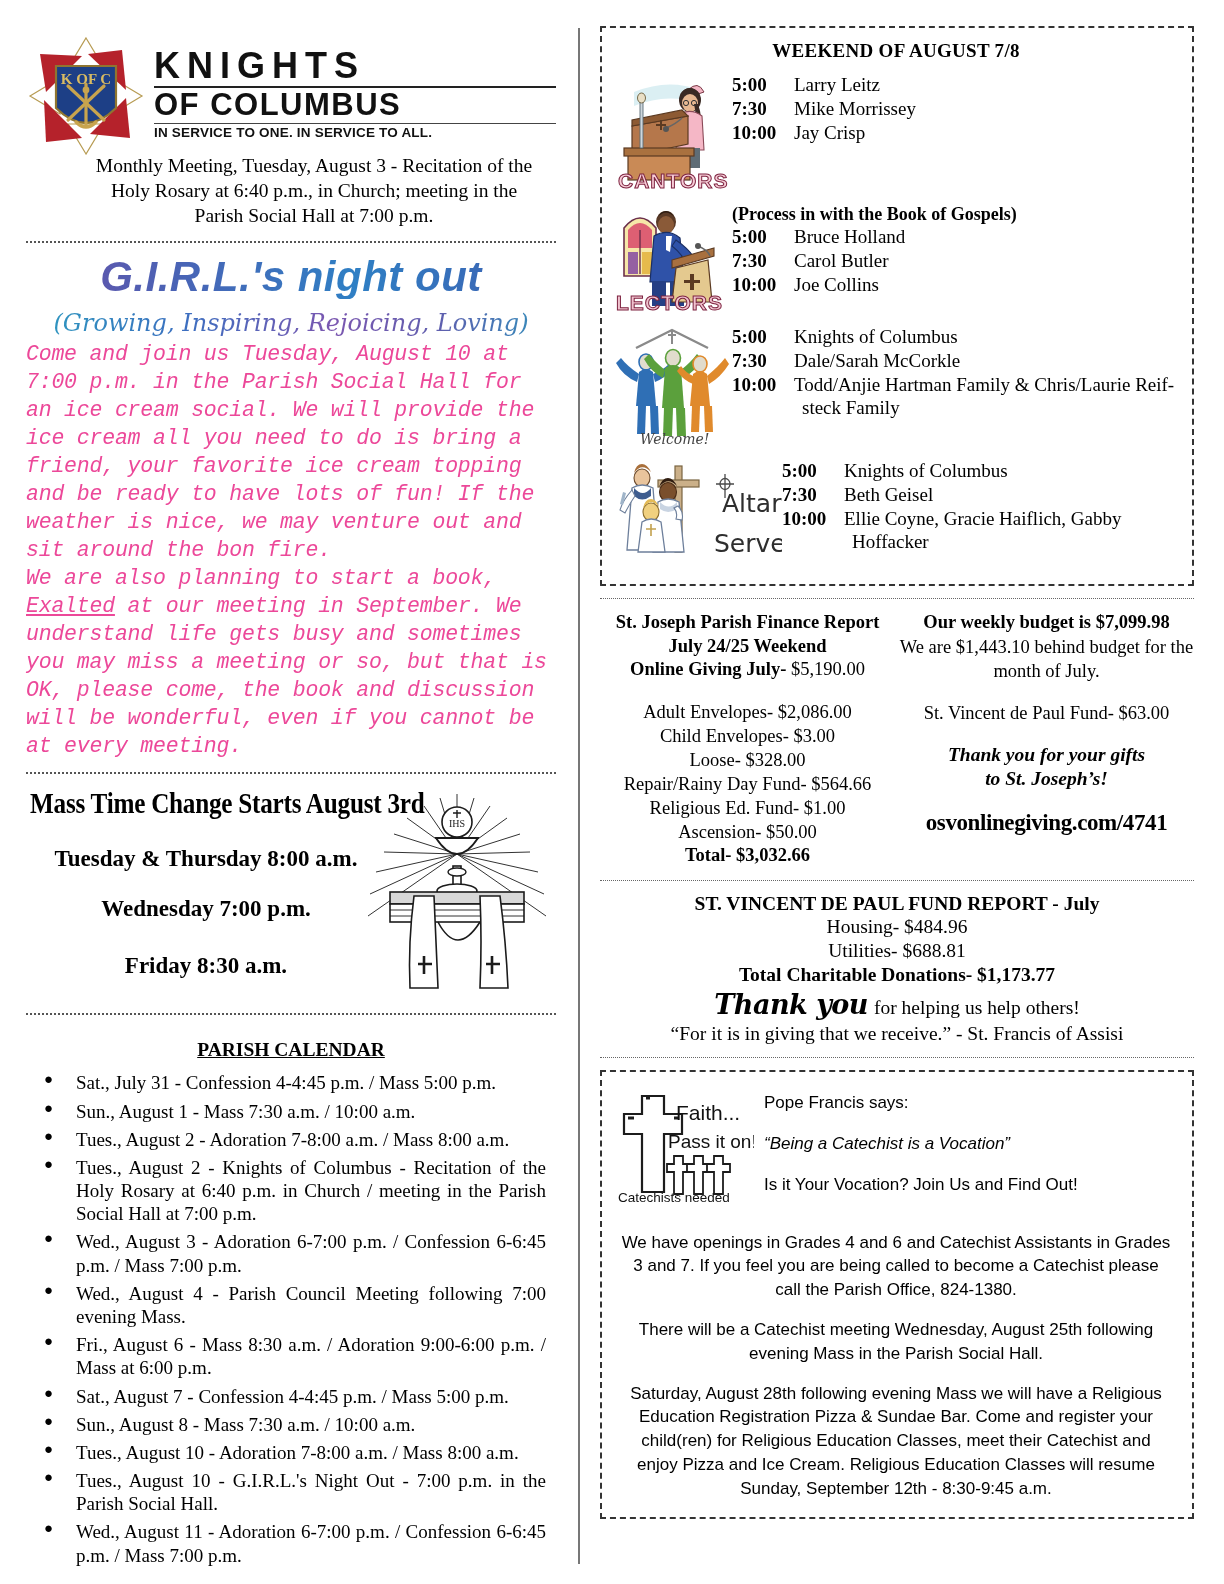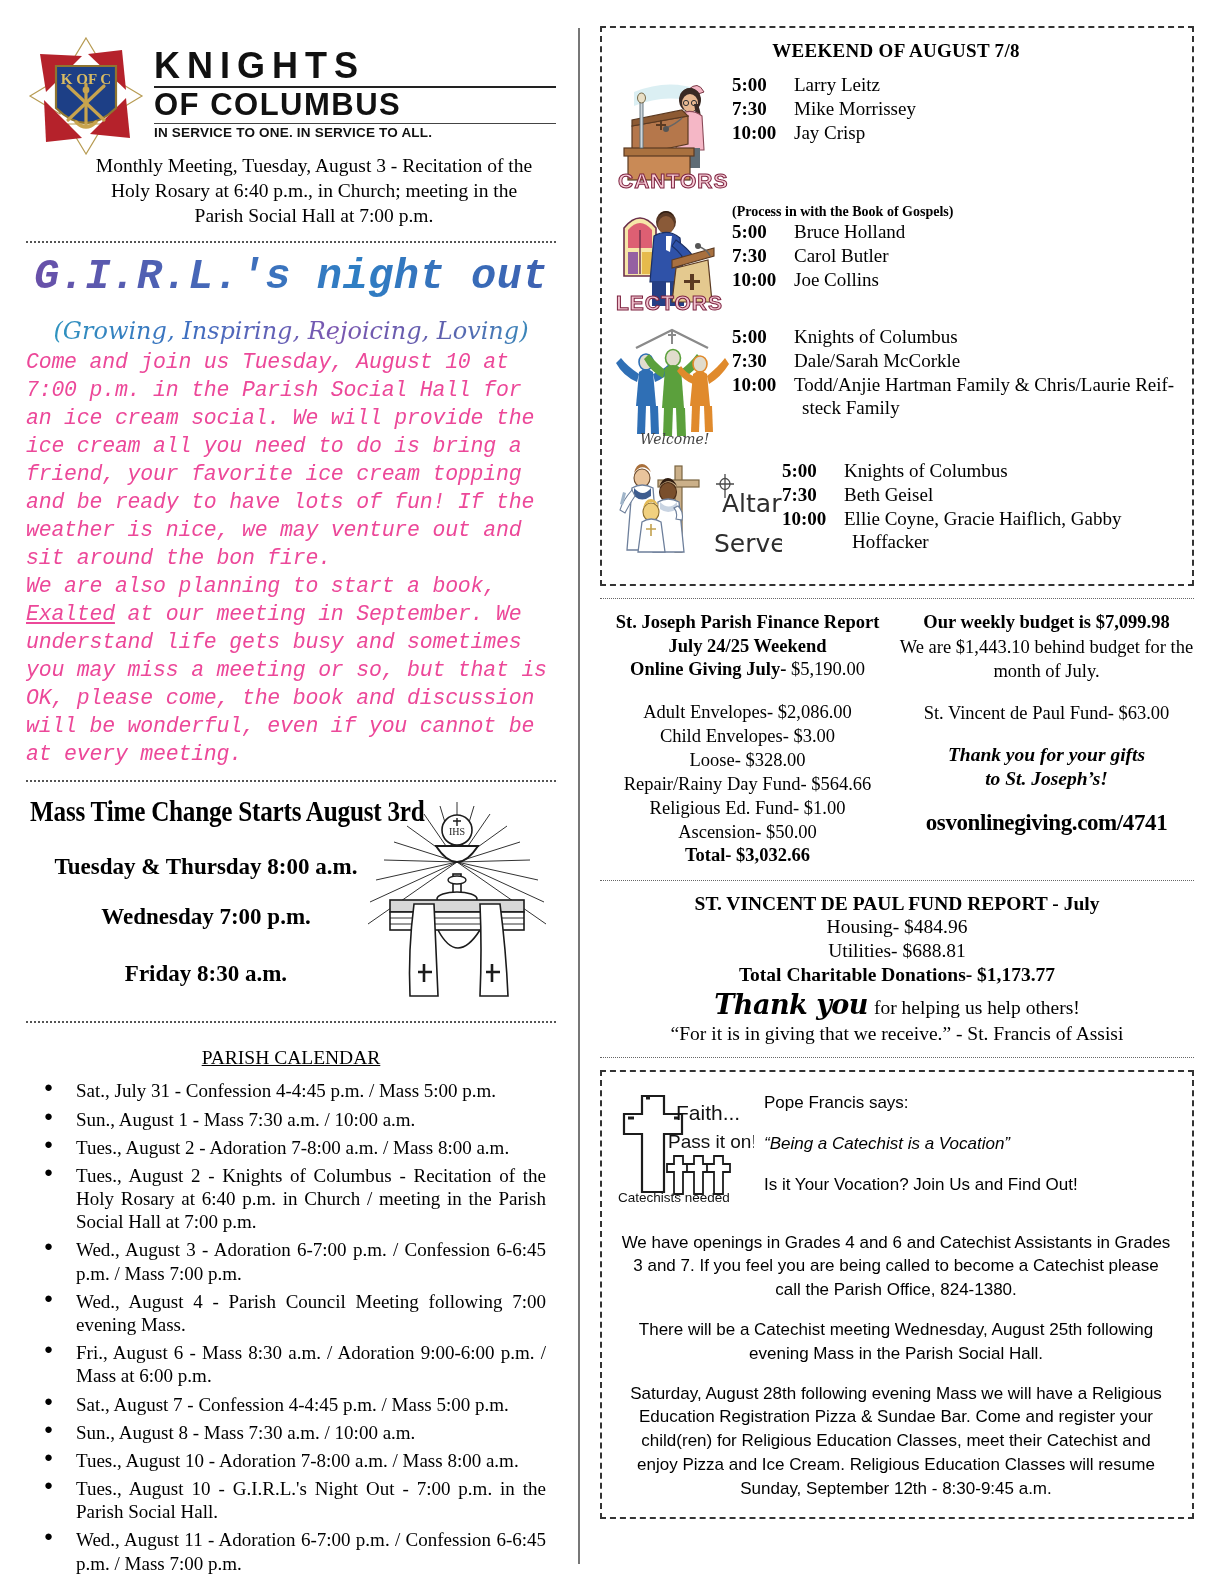--- a/index.html
+++ b/index.html
@@ -48,24 +48,24 @@
   }
   .kofc-meeting {
     font-family: "Liberation Serif", serif;
     font-size: 19.5px; line-height: 1.28; text-align: center;
     margin: -4px 0 0 60px; padding-right: 14px;
   }
 
   
   .girl-title {
     text-align: center; font-size: 42px; font-style: italic;
-    font-family: Liberation Mono, monospace; font-weight: bold;
+    font-family: Liberation Sans, sans-serif; font-weight: bold;
     background: linear-gradient(90deg,#6b4fa8 0%, #4a63b5 28%, #2f7fc4 62%, #3f5fb0 100%);
     -webkit-background-clip: text; background-clip: text; color: transparent;
-    letter-spacing: 0.5px; margin: 10px 0 18px 0; line-height: 1.06;
+    letter-spacing: 0.5px; margin: 10px 0 10px 0; line-height: 1.06;
   }
   .girl-sub {
     text-align: center; font-size: 24px; font-style: italic;
     font-family: "DejaVu Serif", serif;
     background: linear-gradient(90deg,#2c9bbf 0%, #3c6fc0 30%, #7b57b0 58%, #5f5fae 78%, #2f93bd 100%);
     -webkit-background-clip: text; background-clip: text; color: transparent;
     margin: 0 0 4px 0;
   }
   .girl-body {
     font-family: Liberation Mono, monospace;
@@ -86,21 +86,21 @@
     font-family: "Liberation Serif", serif; font-weight: bold;
     font-size: 23px; text-align: center; width: 360px; margin: 0;
   }
   .mass-l1 { margin-top: 26px; }
   .mass-l2 { margin-top: 24px; }
   .mass-l3 { margin-top: 31px; }
   .chalice { position: absolute; right: 4px; top: 6px; width: 190px; height: 208px; }
 
   
   .cal-title {
-    text-align: center; font-weight: normal; font-size: 19.5px;
+    text-align: center; font-weight: bold; font-size: 19.5px;
     text-decoration: underline; margin: 24px 0 6px 0;
     font-family: "Liberation Serif", serif;
   }
   ul.cal { list-style: none; margin: 10px; padding: 0; }
   ul.cal li {
     position: relative; padding-left: 40px; margin-bottom: 5px;
     font-size: 19px; line-height: 1.22; text-align: justify;
     font-family: "Liberation Serif", serif;
   }
   ul.cal li::before {
@@ -113,21 +113,21 @@
     border-radius: 1px;
   }
   .min-head {
     text-align: center; font-weight: bold; font-size: 19px;
     font-family: "Liberation Serif", serif; margin: 2px 0 8px 0;
     letter-spacing: 0.3px;
   }
   .min-row { display: flex; align-items: flex-start; margin-bottom: 6px; }
   .min-art { flex: 0 0 auto; }
   .min-list { flex: 1; padding-top: 4px; }
-  .min-note { font-weight: bold; font-size: 14px; margin-bottom: 1px; }
+  .min-note { font-weight: bold; font-size: 18px; margin-bottom: 1px; }
   .min-line { display: flex; font-size: 19px; line-height: 1.20; margin-bottom: 1px; }
   .min-time { font-weight: bold; width: 62px; flex: 0 0 62px; text-align: left; }
   .min-name { flex: 1; }
   .min-cont { padding-left: 70px; font-size: 19px; line-height: 1.20; }
 
   
   .fin-grid { display: flex; gap: 4px; }
   .fin-l { width: 50%; text-align: center; }
   .fin-r { width: 50%; text-align: center; }
   .fin-b { font-weight: bold; font-size: 18.5px; line-height: 1.28; font-family: "Liberation Serif", serif; }

